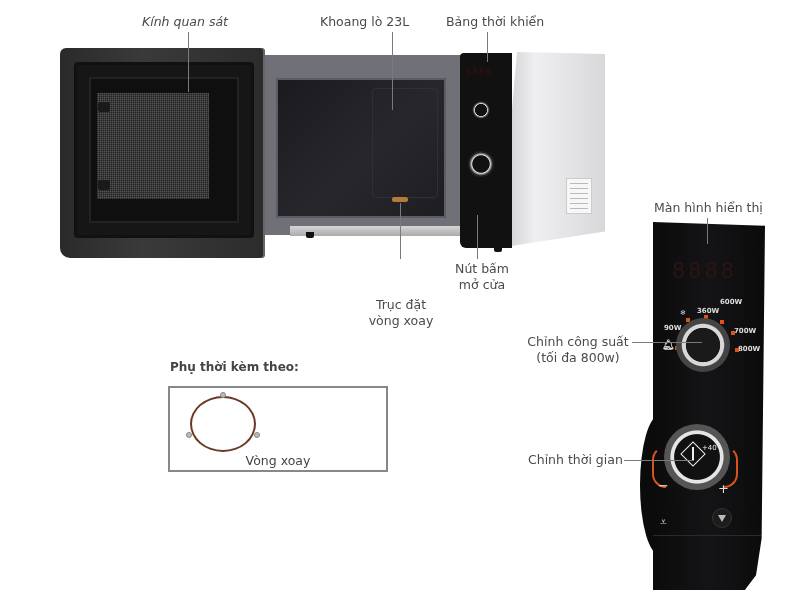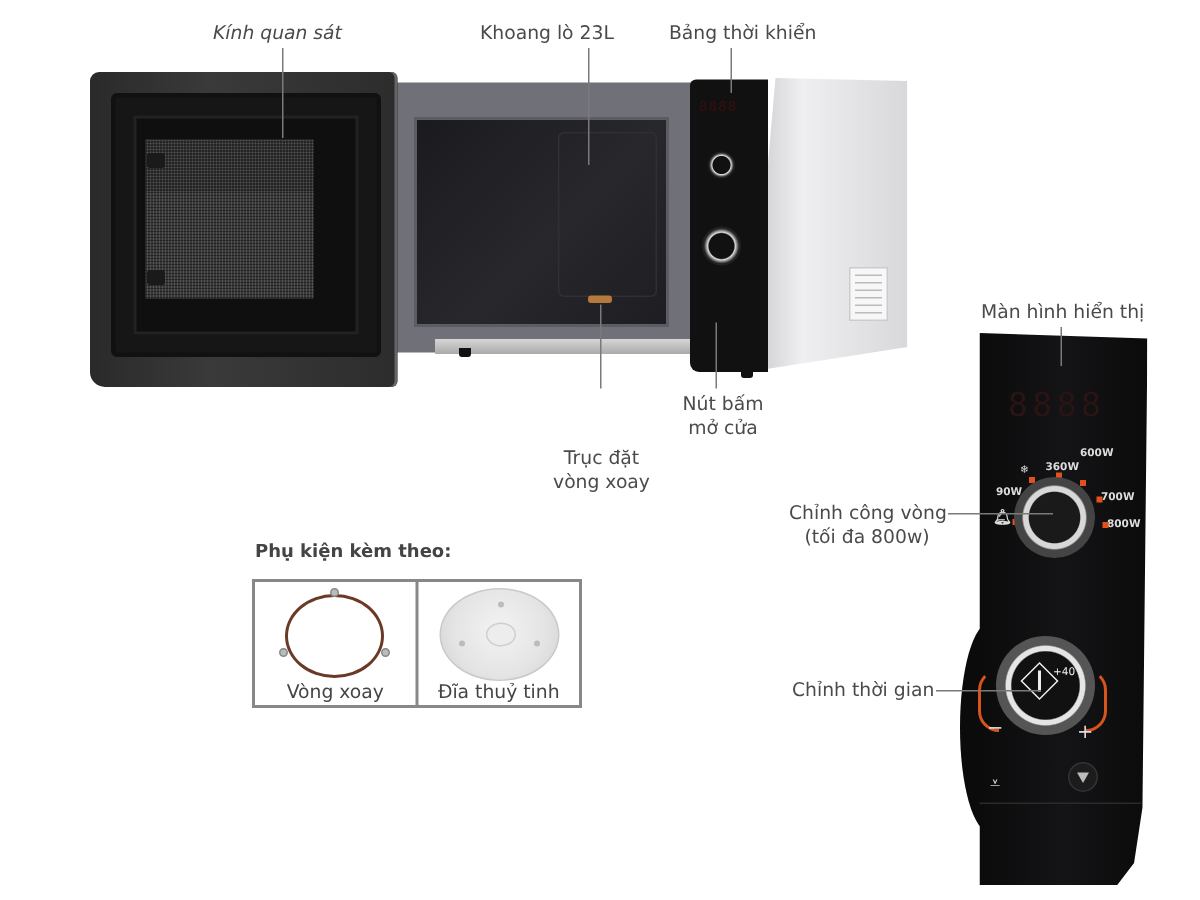--- a/index.html
+++ b/index.html
@@ -130,37 +130,28 @@
   <div>Trục đặt</div>
   <div>vòng xoay</div>
 </div>
 
 <div class="vline" style="left:477px;top:215px;height:44px;"></div>
 <div class="label center" style="left:452px;top:261px;width:60px;">
   <div>Nút bấm</div>
   <div>mở cửa</div>
 </div>
 
-<div class="acc-title">Phụ kiện kèm theo:</div>
+<div class="acc-title">Phụ thời kèm theo:</div>
 <div class="acc-box">
   <div class="acc-cell">
     <div class="ring"></div>
     <div class="roller" style="left:50px;top:4px;"></div>
     <div class="roller" style="left:16px;top:44px;"></div>
     <div class="roller" style="left:84px;top:44px;"></div>
     <div class="acc-cap">Vòng xoay</div>
-  </div>
-  <div class="acc-cell">
-    <div class="plate">
-      <div class="plate-hub"></div>
-      <div class="dot" style="left:38px;top:8px;"></div>
-      <div class="dot" style="left:12px;top:34px;"></div>
-      <div class="dot" style="left:62px;top:34px;"></div>
-    </div>
-    <div class="acc-cap">Đĩa thuỷ tinh</div>
   </div>
 </div>
 
 <div class="big-panel-bulge"></div>
 <div class="big-panel"></div>
 <div class="seg">8888</div>
 
 <div class="pw" style="left:664px;top:324px;">90W</div>
 <div class="pw" style="left:697px;top:307px;">360W</div>
 <div class="pw" style="left:720px;top:298px;">600W</div>
@@ -188,19 +179,19 @@
 <div class="pm" style="left:658px;top:478px;">−</div>
 <div class="pm" style="left:718px;top:481px;">+</div>
 <div class="stop-btn"></div>
 <div class="door-icon">⩡</div>
 <div class="panel-divider"></div>
 
 <div class="label" style="left:654px;top:200px;">Màn hình hiển thị</div>
 <div class="vline" style="left:707px;top:218px;height:26px;"></div>
 
 <div class="label center" style="left:526px;top:334px;width:104px;">
-  <div>Chỉnh công vòng</div>
+  <div>Chỉnh công suất</div>
   <div>(tối đa 800w)</div>
 </div>
 <div class="hline" style="left:632px;top:342px;width:70px;"></div>
 
 <div class="label" style="left:528px;top:452px;">Chỉnh thời gian</div>
 <div class="hline" style="left:624px;top:460px;width:70px;"></div>
 
 </body></html>

